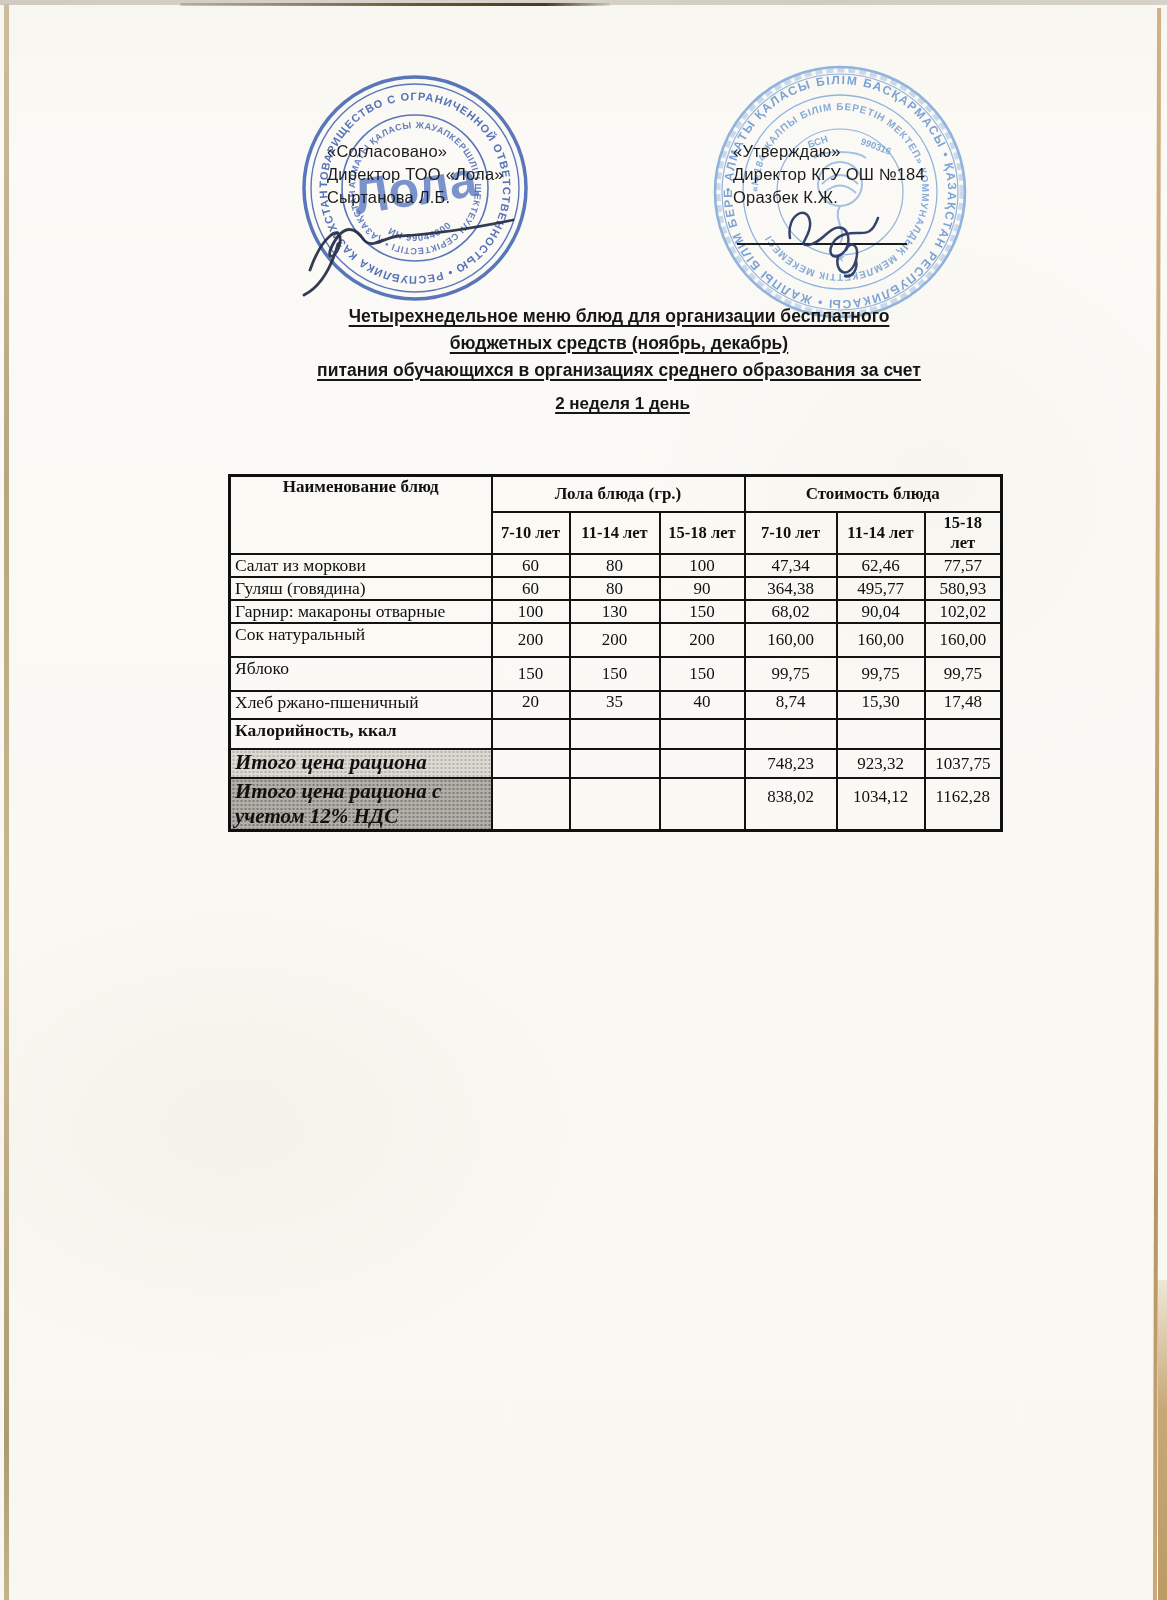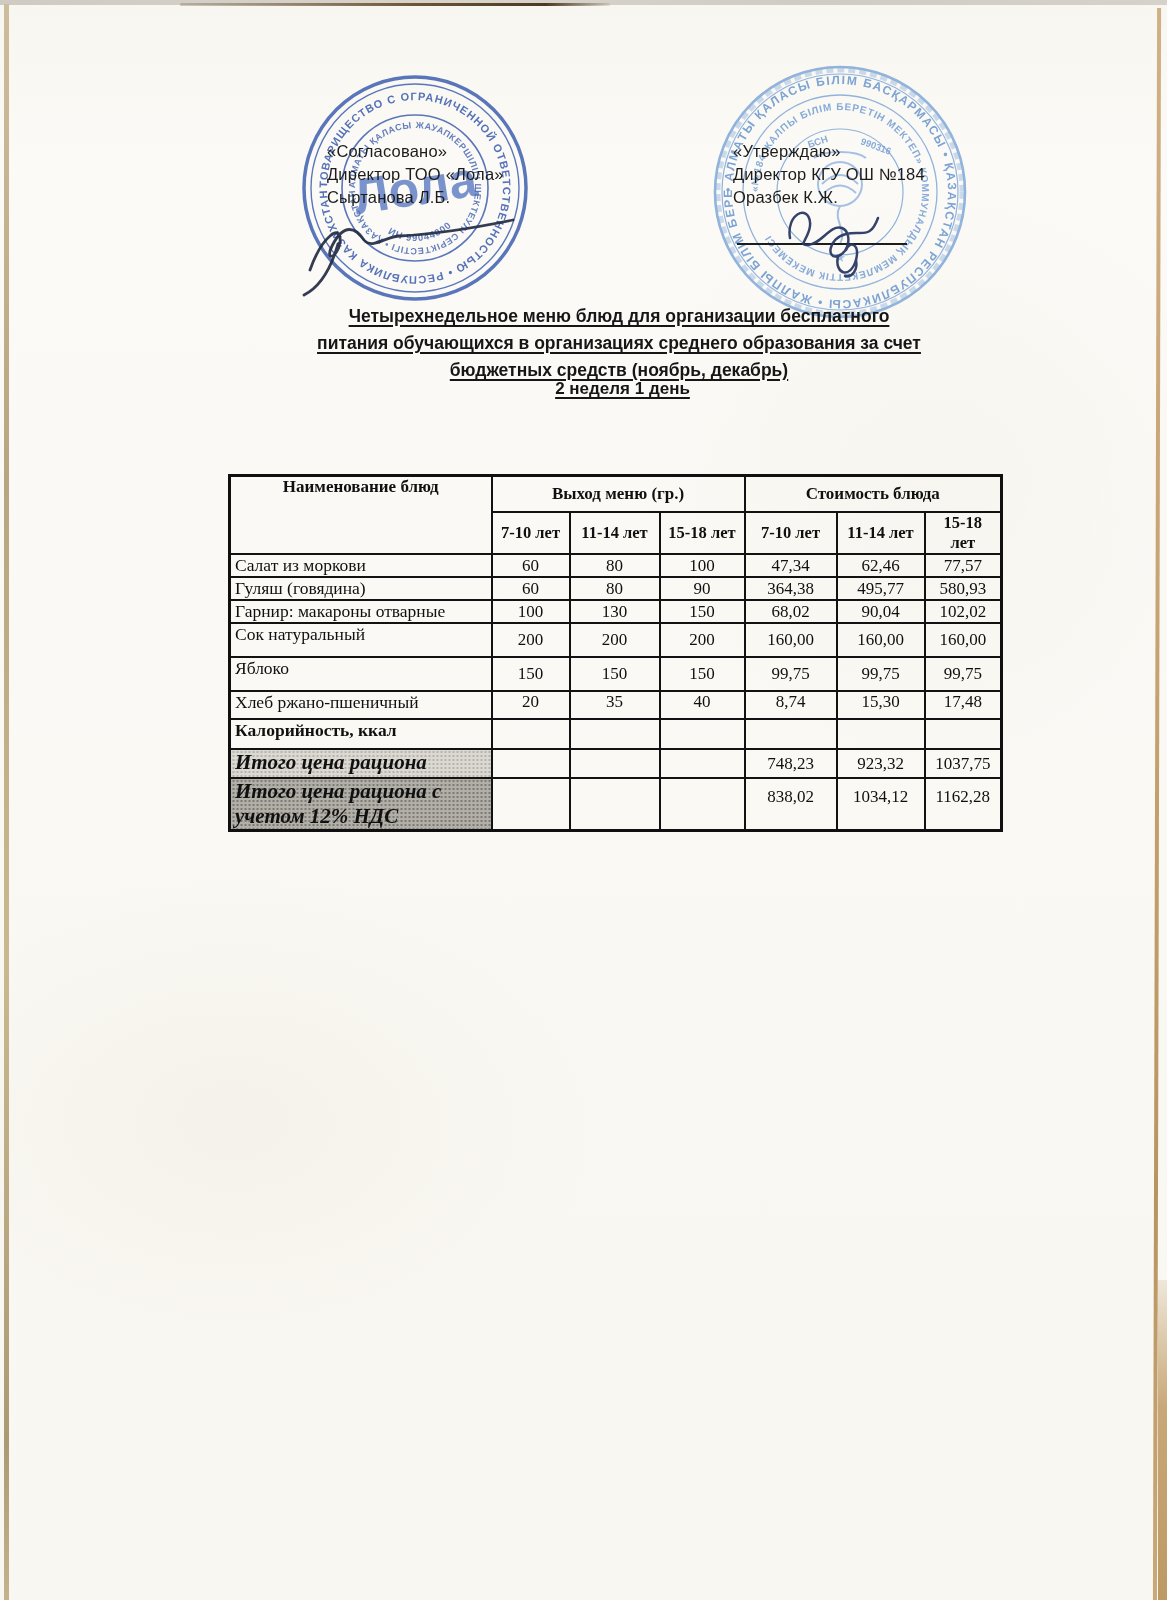--- a/index.html
+++ b/index.html
@@ -25,21 +25,21 @@
 
   
   .approval{position:absolute;color:#1c1c1c;font-size:16.5px;line-height:23px;letter-spacing:.2px;}
   .approval div{white-space:nowrap;}
   .sig-underline{position:absolute;background:#1d1d1d;height:2px;}
 
   
   .title{position:absolute;left:169px;top:303px;width:900px;text-align:center;
     font-weight:bold;font-size:17.5px;line-height:27px;color:#161616;}
   .title div{text-decoration:underline;text-underline-offset:3px;text-decoration-thickness:2px;}
-  .subtitle{position:absolute;left:140px;top:379px;width:965px;text-align:center;
+  .subtitle{position:absolute;left:140px;top:394px;width:965px;text-align:center;
     font-weight:bold;font-size:17px;color:#161616;}
   .subtitle span{text-decoration:underline;text-underline-offset:3px;text-decoration-thickness:2px;}
 
   
   .menu-table-wrap{position:absolute;left:228px;top:474px;}
   table.menu{border-collapse:collapse;table-layout:fixed;width:772px;background:transparent;
     font-family:"Liberation Serif",serif;color:#101010;border:3px solid #101010;}
   table.menu td, table.menu th{border:2px solid #121212;padding:0 4px;overflow:hidden;}
   th.group{font-size:17px;font-weight:bold;text-align:center;height:34px;vertical-align:middle;}
   th.dishes{vertical-align:top;padding-top:10px;}
@@ -146,43 +146,43 @@
   <svg class="signature" style="left:760px;top:190px;" width="160" height="95" viewBox="0 0 160 95">
     <g stroke="#2b3a64" fill="none" stroke-width="2.5" stroke-linecap="round" opacity="0.95">
       <path d="M30,48 C26,24 48,14 50,32 C52,46 36,56 48,55 C62,54 70,34 82,38 C92,42 90,62 78,66 C66,70 68,48 86,44 C102,40 110,50 118,28"></path>
       <path d="M78,66 C74,84 90,90 96,70 C100,54 90,50 86,60"></path>
       <path d="M96,70 C98,80 92,88 85,86"></path>
     </g>
   </svg>
 
   <div class="title">
     <div>Четырехнедельное меню блюд для организации бесплатного</div>
+    <div>бюджетных средств (ноябрь, декабрь)</div>
     <div>питания обучающихся в организациях среднего образования за счет</div>
-    <div>бюджетных средств (ноябрь, декабрь)</div>
   </div>
 
   <div class="subtitle">
     <span>2 неделя 1 день</span>
   </div>
 
   <div class="menu-table-wrap">
     <table class="menu">
       <colgroup>
         <col style="width:262px">
           <col style="width:78px">
           <col style="width:90px">
           <col style="width:85px">
         <col style="width:92px">
           <col style="width:88px">
           <col style="width:77px">
       </colgroup>
       <tbody>
           <tr>
         <th class="group dishes" rowspan="2">Наименование блюд</th>
-        <th class="group" colspan="3">Выход меню (гр.)</th>
+        <th class="group" colspan="3">Лола блюда (гр.)</th>
         <th class="group" colspan="3">Стоимость блюда</th>
       </tr>
       <tr>
         <th class="age">7-10 лет</th>
         <th class="age">11-14 лет</th>
         <th class="age">15-18 лет</th>
         <th class="age">7-10 лет</th>
         <th class="age">11-14 лет</th>
         <th class="age">15-18 лет</th>
       </tr>

